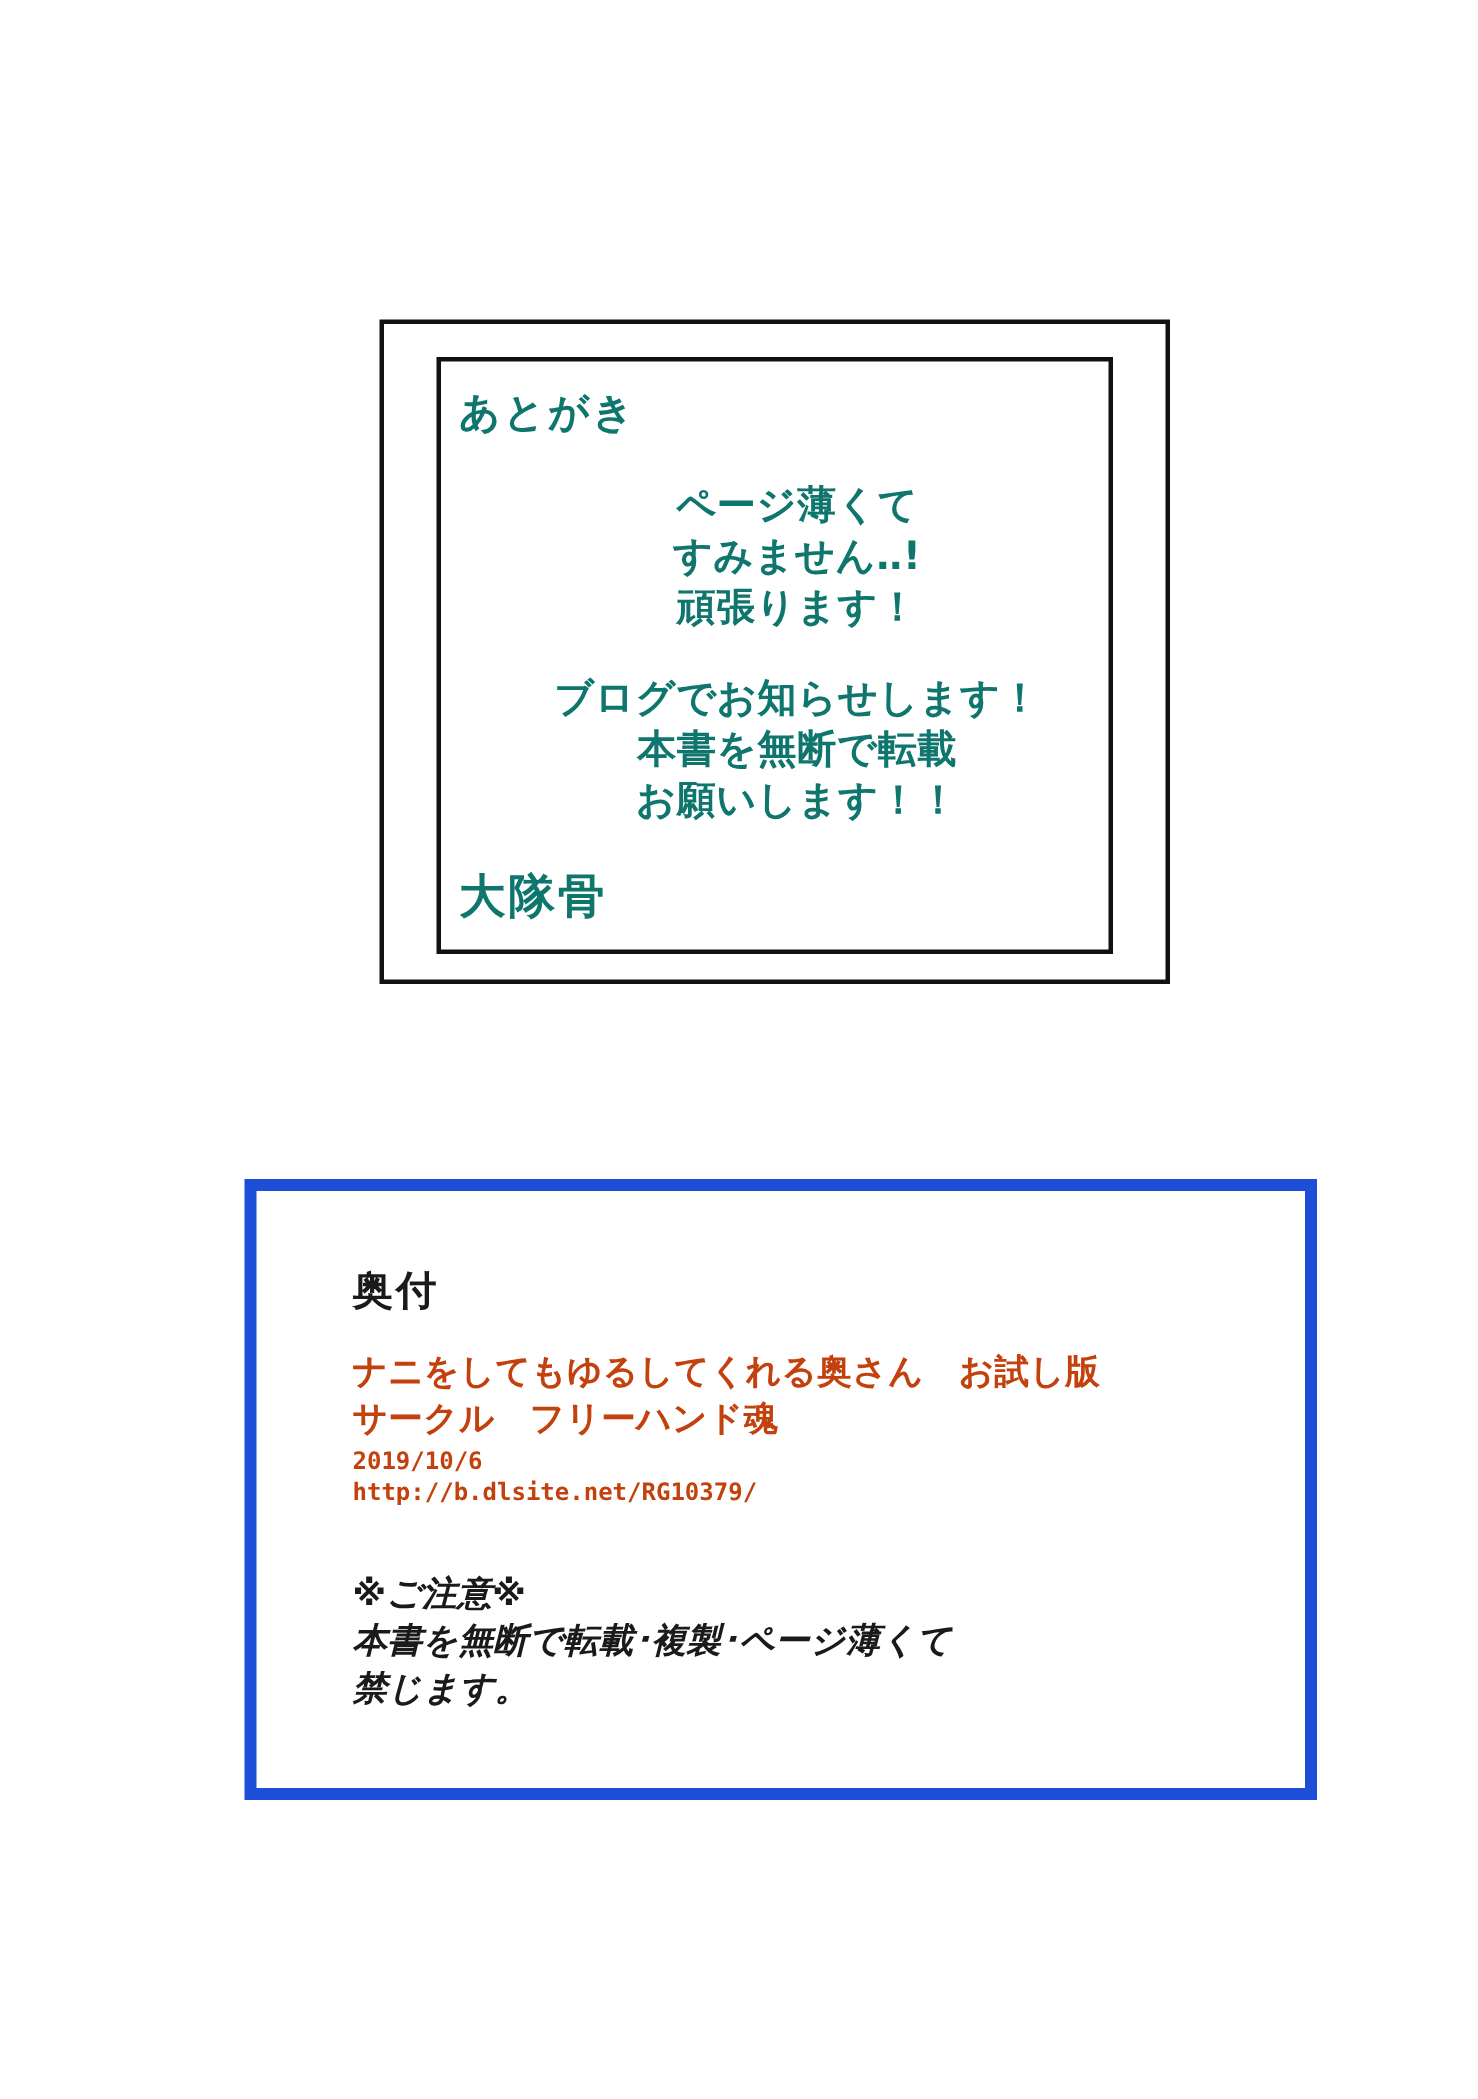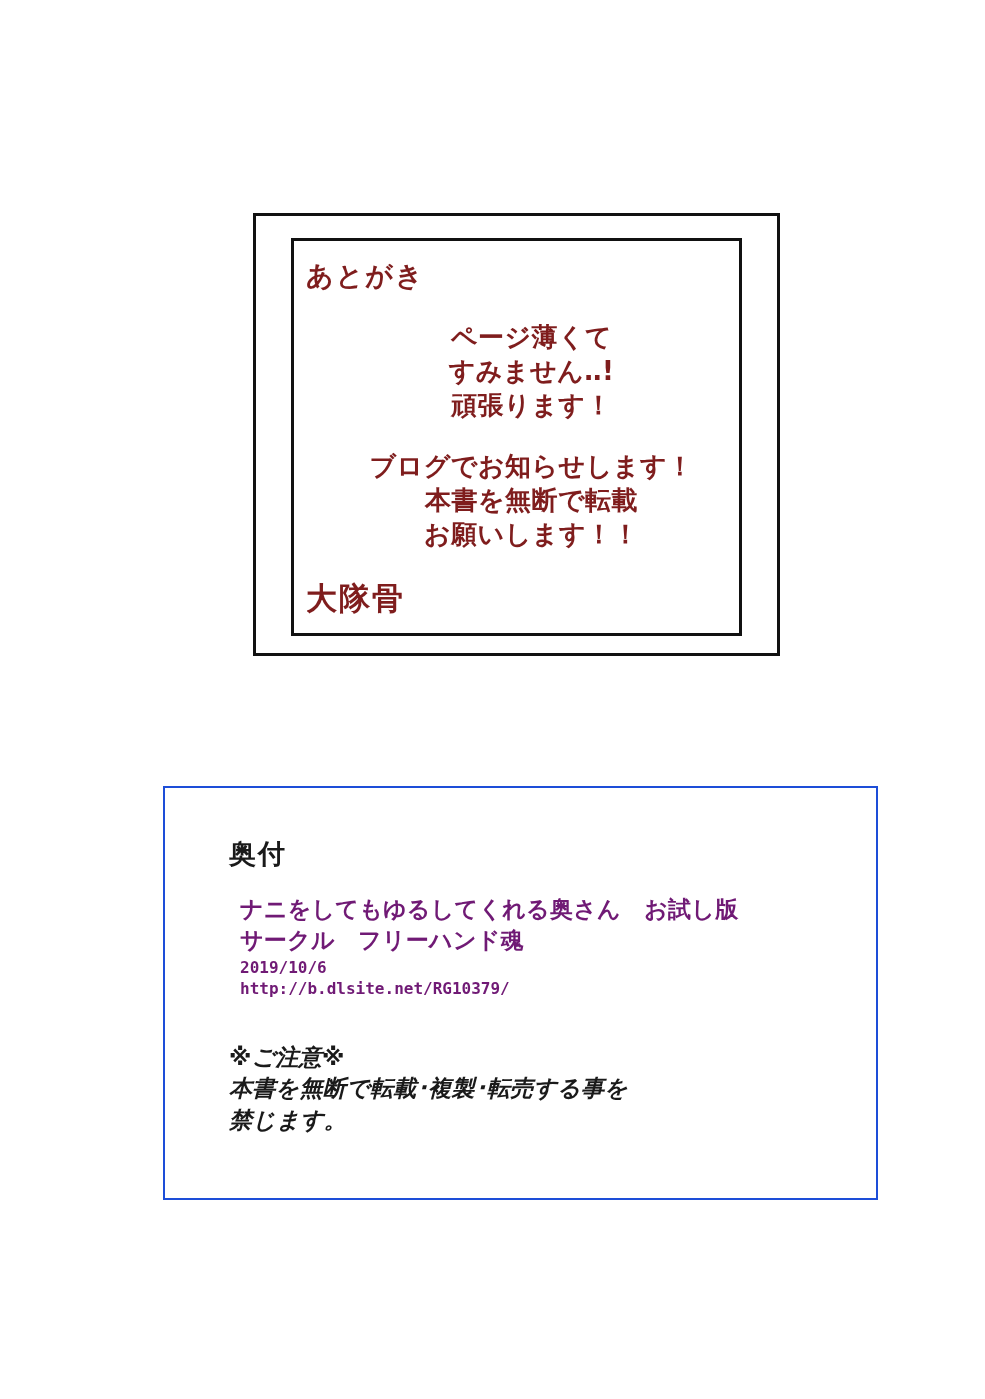--- a/index.html
+++ b/index.html
@@ -38,21 +38,21 @@
   }
   .afterword-text {
     position: absolute;
     left: 50px;
     top: 42px;
     right: 20px;
     font-size: 26px;
     line-height: 1.32;
     font-weight: bold;
     letter-spacing: 0.5px;
-    color: #7f1d1d;
+    color: #0f766e;
   }
   .afterword-title {
     font-size: 27px;
     font-weight: bold;
     letter-spacing: 2px;
     margin-bottom: 26px;
   }
   .afterword-block {
     margin-bottom: 26px;
   }
@@ -67,42 +67,42 @@
     margin-top: 4px;
   }
 
   
   .colophon-panel {
     position: absolute;
     left: 163px;
     top: 786px;
     width: 715px;
     height: 414px;
-    border: 2px solid #1d4ed8;
+    border: 8px solid #1d4ed8;
     box-sizing: border-box;
     background: #ffffff;
   }
   .colophon-title {
     position: absolute;
     left: 64px;
     top: 48px;
     font-size: 27px;
     font-weight: bold;
     letter-spacing: 2px;
   }
   .colophon-body {
     position: absolute;
-    left: 75px;
+    left: 64px;
     top: 106px;
     right: 24px;
     font-size: 23px;
     line-height: 1.36;
     font-weight: bold;
     letter-spacing: 0.3px;
-    color: #701a75;
+    color: #c2410c;
   }
   .colophon-body div {
     white-space: pre;
   }
   .mono {
     font-family: "DejaVu Sans Mono", monospace;
     font-size: 16px;
     letter-spacing: 0px;
     font-weight: bold;
   }
@@ -145,16 +145,16 @@
 <div class="colophon-panel">
   <div class="colophon-title">奥付</div>
   <div class="colophon-body">
     <div>ナニをしてもゆるしてくれる奥さん　お試し版</div>
     <div>サークル　フリーハンド魂</div>
     <div class="mono">2019/10/6</div>
     <div class="mono">http://b.dlsite.net/RG10379/</div>
   </div>
   <div class="colophon-notice">
     <div>※ご注意※</div>
-    <div>本書を無断で転載･複製･転売する事を</div>
+    <div>本書を無断で転載･複製･ページ薄くて</div>
     <div>禁じます。</div>
   </div>
 </div>
 
 </body></html>

